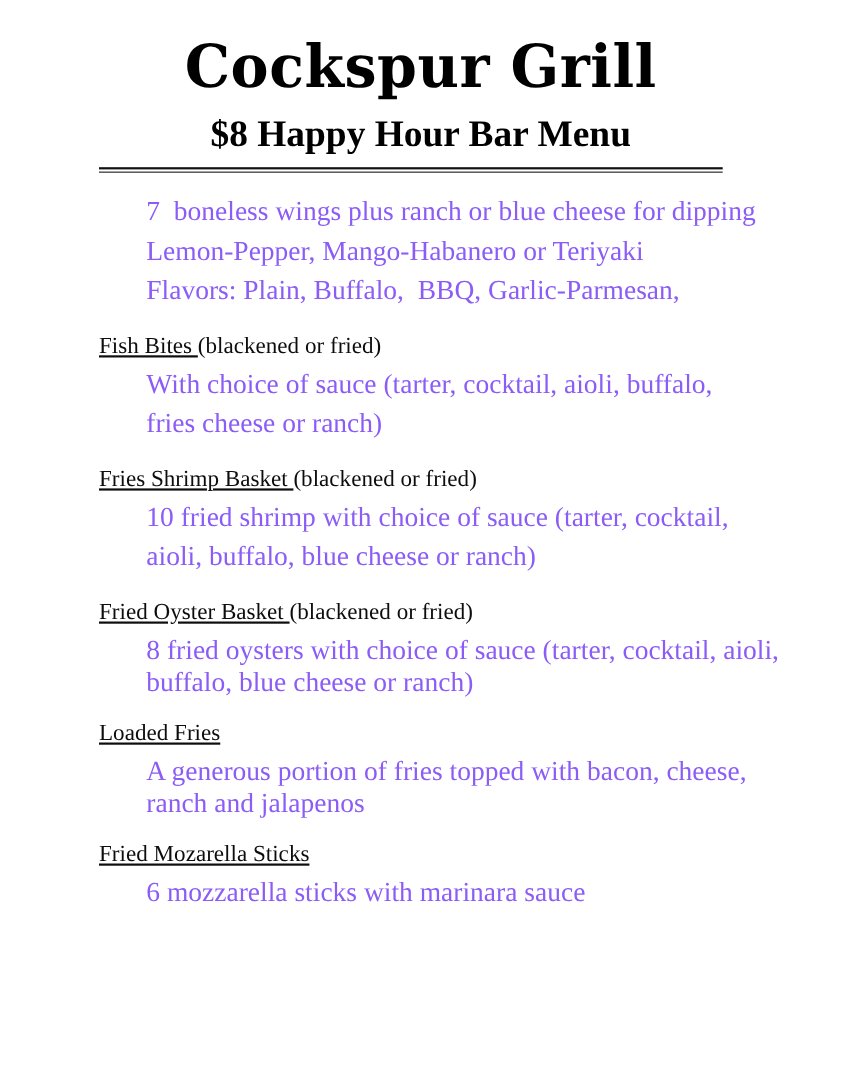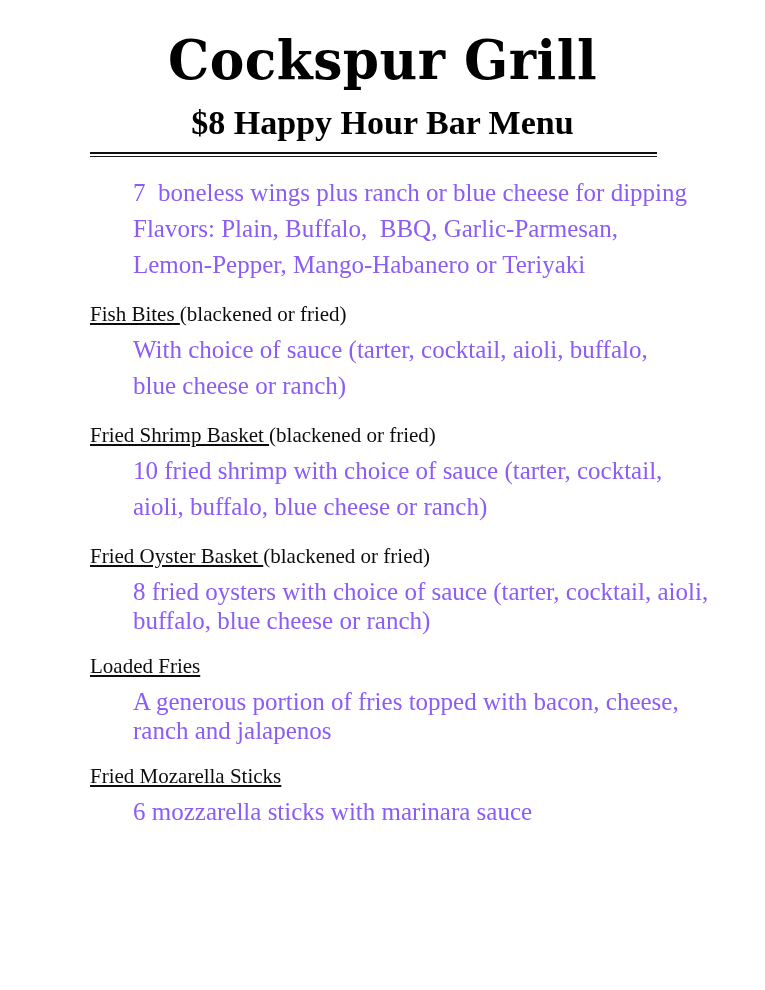--- a/index.html
+++ b/index.html
@@ -159,33 +159,33 @@
 
   <div class="header-rule">
     <div class="rule-thick"></div>
     <div class="rule-thin"></div>
   </div>
 
   <div class="menu-body" id="menu-body">
       <div class="menu-section">
         <div class="section-desc">
           <span class="desc-line">7  boneless wings plus ranch or blue cheese for dipping</span>
+          <span class="desc-line">Lemon-Pepper, Mango-Habanero or Teriyaki</span>
           <span class="desc-line">Flavors: Plain, Buffalo,  BBQ, Garlic-Parmesan,</span>
-          <span class="desc-line">Lemon-Pepper, Mango-Habanero or Teriyaki</span>
         </div>
       </div>
       <div class="menu-section">
         <div class="section-heading"><span class="item-name">Fish Bites </span><span class="item-qualifier">(blackened or fried)</span></div>
         <div class="section-desc">
           <span class="desc-line">With choice of sauce (tarter, cocktail, aioli, buffalo,</span>
-          <span class="desc-line">blue cheese or ranch)</span>
+          <span class="desc-line">fries cheese or ranch)</span>
         </div>
       </div>
       <div class="menu-section">
-        <div class="section-heading"><span class="item-name">Fried Shrimp Basket </span><span class="item-qualifier">(blackened or fried)</span></div>
+        <div class="section-heading"><span class="item-name">Fries Shrimp Basket </span><span class="item-qualifier">(blackened or fried)</span></div>
         <div class="section-desc">
           <span class="desc-line">10 fried shrimp with choice of sauce (tarter, cocktail,</span>
           <span class="desc-line">aioli, buffalo, blue cheese or ranch)</span>
         </div>
       </div>
       <div class="menu-section tight">
         <div class="section-heading"><span class="item-name">Fried Oyster Basket </span><span class="item-qualifier">(blackened or fried)</span></div>
         <div class="section-desc">
           <span class="desc-line">8 fried oysters with choice of sauce (tarter, cocktail, aioli,</span>
           <span class="desc-line">buffalo, blue cheese or ranch)</span>

